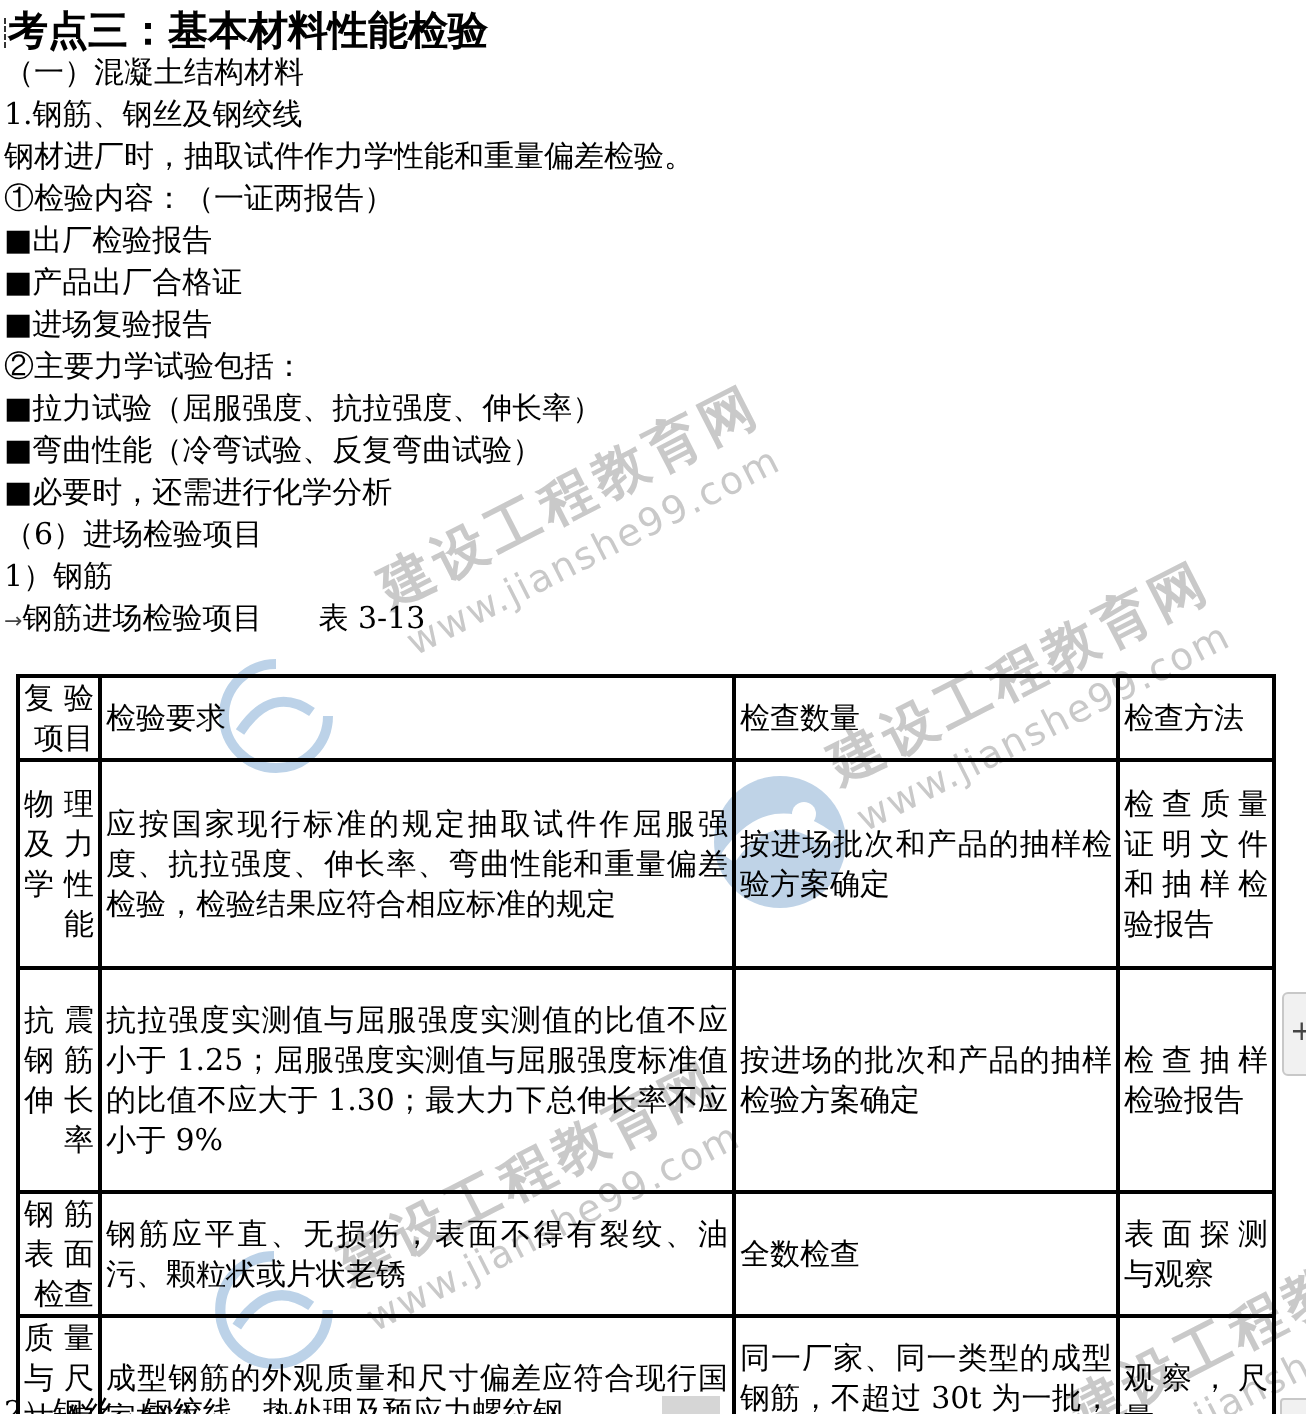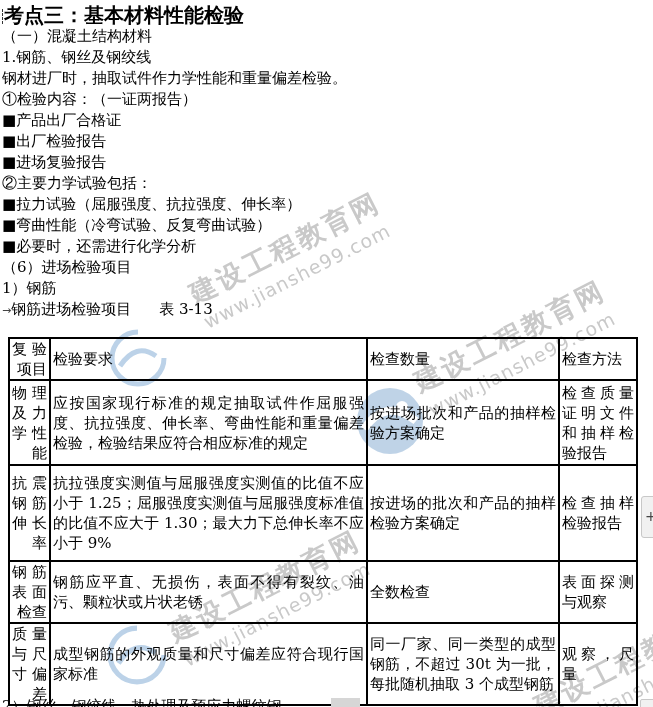--- a/index.html
+++ b/index.html
@@ -75,22 +75,22 @@
       <path d="M12 38 Q28 14 48 28"></path>
     </g>
   </svg>
 
   <div class="doc">
     <div class="title"><span class="cursor-mark"></span><span>考点三：基本材料性能检验</span></div>
     <div class="line">（一）混凝土结构材料</div>
     <div class="line">1.钢筋、钢丝及钢绞线</div>
     <div class="line">钢材进厂时，抽取试件作力学性能和重量偏差检验。</div>
     <div class="line">①检验内容：（一证两报告）</div>
+    <div class="line">■出厂检验报告</div>
     <div class="line">■产品出厂合格证</div>
-    <div class="line">■出厂检验报告</div>
     <div class="line">■进场复验报告</div>
     <div class="line">②主要力学试验包括：</div>
     <div class="line">■拉力试验（屈服强度、抗拉强度、伸长率）</div>
     <div class="line">■弯曲性能（冷弯试验、反复弯曲试验）</div>
     <div class="line">■必要时，还需进行化学分析</div>
     <div class="line">（6）进场检验项目</div>
     <div class="line">1）钢筋</div>
     <div class="line">
       <span class="tab-arrow">→</span><span>钢筋进场检验项目</span><span class="tbl-label">表 3-13</span>
     </div>
@@ -106,32 +106,32 @@
     <tbody>
         <tr style="height:42px">
       <td class="c1">
         <div class="j">复验</div>
         <div class="l">项目</div>
       </td>
       <td class="hd">检验要求</td>
       <td class="hd">检查数量</td>
       <td class="hd">检查方法</td>
     </tr>
-    <tr style="height:85px">
+    <tr style="height:104px">
       <td class="c1">
         <div class="j">物理</div>
         <div class="j">及力</div>
         <div class="j">学性</div>
         <div class="l">能</div>
       </td>
       <td class="body">应按国家现行标准的规定抽取试件作屈服强度、抗拉强度、伸长率、弯曲性能和重量偏差检验，检验结果应符合相应标准的规定</td>
       <td class="body">按进场批次和产品的抽样检验方案确定</td>
       <td class="body">检查质量证明文件和抽样检验报告</td>
     </tr>
-    <tr style="height:96px">
+    <tr style="height:112px">
       <td class="c1">
         <div class="j">抗震</div>
         <div class="j">钢筋</div>
         <div class="j">伸长</div>
         <div class="l">率</div>
       </td>
       <td class="body">抗拉强度实测值与屈服强度实测值的比值不应小于 1.25；屈服强度实测值与屈服强度标准值的比值不应大于 1.30；最大力下总伸长率不应小于 9%</td>
       <td class="body">按进场的批次和产品的抽样检验方案确定</td>
       <td class="body">检查抽样检验报告</td>
     </tr>

